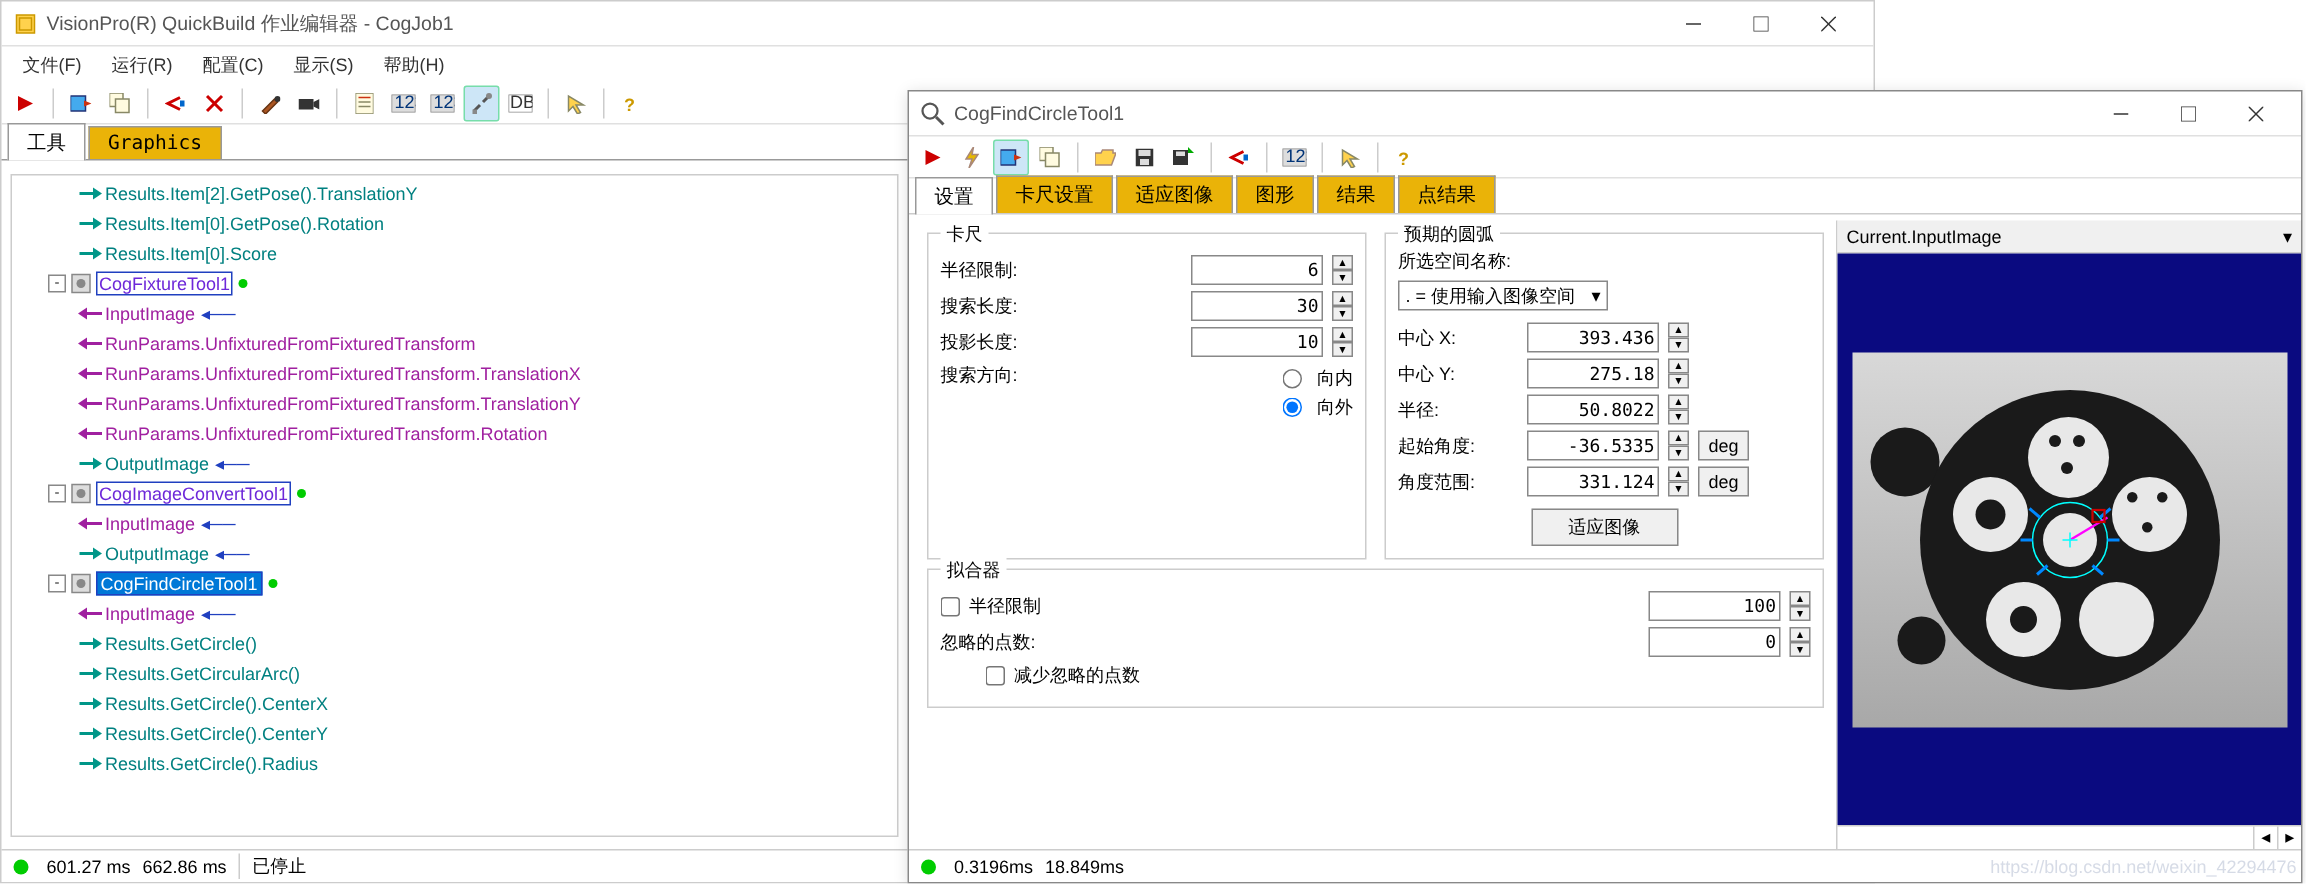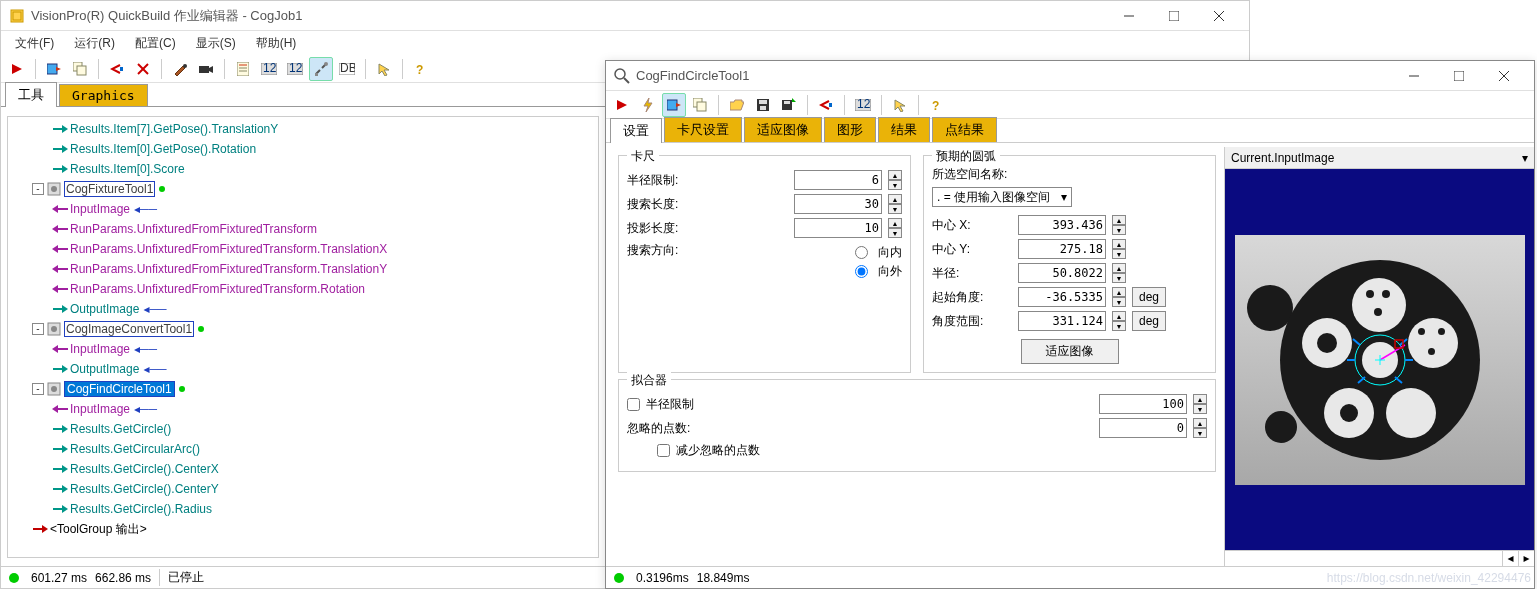--- a/index.html
+++ b/index.html
@@ -25,21 +25,21 @@
 .tab.active { background: #fff; position: relative; top: 1px; margin-top: 24px; }
 
 .tree-pane { position: absolute; left: 6px; top: 115px; right: 650px; bottom: 30px; overflow: auto; border: 1px solid #ccc; background: #fff; }
 .tree { font-family: "NSimSun", monospace; font-size: 13px; padding: 2px 0; }
 .tree-node { white-space: nowrap; padding: 1px 0 1px 4px; display: flex; align-items: center; height: 20px; }
 .tree-ind { display: inline-block; }
 .tree-toggle { width: 12px; height: 12px; border: 1px solid #888; display: inline-flex; align-items: center; justify-content: center; font-size: 10px; line-height: 1; margin-right: 2px; cursor: pointer; background: #fff; color: #333; }
 .tree-icon { width: 16px; height: 16px; display: inline-flex; align-items: center; justify-content: center; margin-right: 2px; }
 .tree-label { color: #008080; }
 .tree-label.purple { color: #a020a0; }
-.tree-label.green { color: #404040; }
+.tree-label.green { color: #6d28d9; }
 .tree-label.selected { background: #0078d7; color: #fff; padding: 0 2px; }
 .tree-label.black { color: #000; }
 .box-green { border: 1px solid #2040c0; padding: 0 1px; }
 .dot-green { display: inline-block; width: 6px; height: 6px; background: #0c0; border-radius: 50%; margin-left: 4px; vertical-align: middle; }
 
 .statusbar { position: absolute; left: 0; right: 0; bottom: 0; height: 22px; border-top: 1px solid #ccc; display: flex; align-items: center; padding: 0 8px; font-size: 12px; gap: 8px; }
 .status-led { width: 10px; height: 10px; background: #0c0; border-radius: 50%; margin-right: 4px; }
 
 
 .child-win { position: absolute; left: 605px; top: 60px; width: 930px; height: 529px; background: #fff; border: 1px solid #888; box-shadow: 0 2px 10px rgba(0,0,0,0.15); z-index: 10; }
@@ -224,21 +224,21 @@
   <div class="tree-pane">
     <div class="tree" id="tree">
         <div class="tree-node">
           <span class="tree-ind" style="width:40px"></span>
           <span class="tree-icon">
             <svg class="arrow-svg">
               <line x1="1" y1="5" x2="12" y2="5" stroke="#009688" stroke-width="2"></line>
               <polygon points="10,1 16,5 10,9" fill="#009688"></polygon>
             </svg>
           </span>
-          <span class="tree-label ">Results.Item[7].GetPose().TranslationY</span>
+          <span class="tree-label ">Results.Item[2].GetPose().TranslationY</span>
         </div>
         <div class="tree-node">
           <span class="tree-ind" style="width:40px"></span>
           <span class="tree-icon">
             <svg class="arrow-svg">
               <line x1="1" y1="5" x2="12" y2="5" stroke="#009688" stroke-width="2"></line>
               <polygon points="10,1 16,5 10,9" fill="#009688"></polygon>
             </svg>
           </span>
           <span class="tree-label ">Results.Item[0].GetPose().Rotation</span>
@@ -426,30 +426,20 @@
         </div>
         <div class="tree-node">
           <span class="tree-ind" style="width:40px"></span>
           <span class="tree-icon">
             <svg class="arrow-svg">
               <line x1="1" y1="5" x2="12" y2="5" stroke="#009688" stroke-width="2"></line>
               <polygon points="10,1 16,5 10,9" fill="#009688"></polygon>
             </svg>
           </span>
           <span class="tree-label ">Results.GetCircle().Radius</span>
-        </div>
-        <div class="tree-node">
-          <span class="tree-ind" style="width:20px"></span>
-          <span class="tree-icon">
-            <svg class="arrow-svg">
-              <line x1="1" y1="5" x2="12" y2="5" stroke="#c00000" stroke-width="2"></line>
-              <polygon points="10,1 16,5 10,9" fill="#c00000"></polygon>
-            </svg>
-          </span>
-          <span class="tree-label black">&lt;ToolGroup 输出&gt;</span>
         </div>
       </div>
   </div>
 
   <div class="statusbar">
     <span class="status-led"></span>
     <span>601.27 ms</span>
     <span>662.86 ms</span>
     <span style="border-left:1px solid #ccc;padding-left:8px">已停止</span>
   </div>

